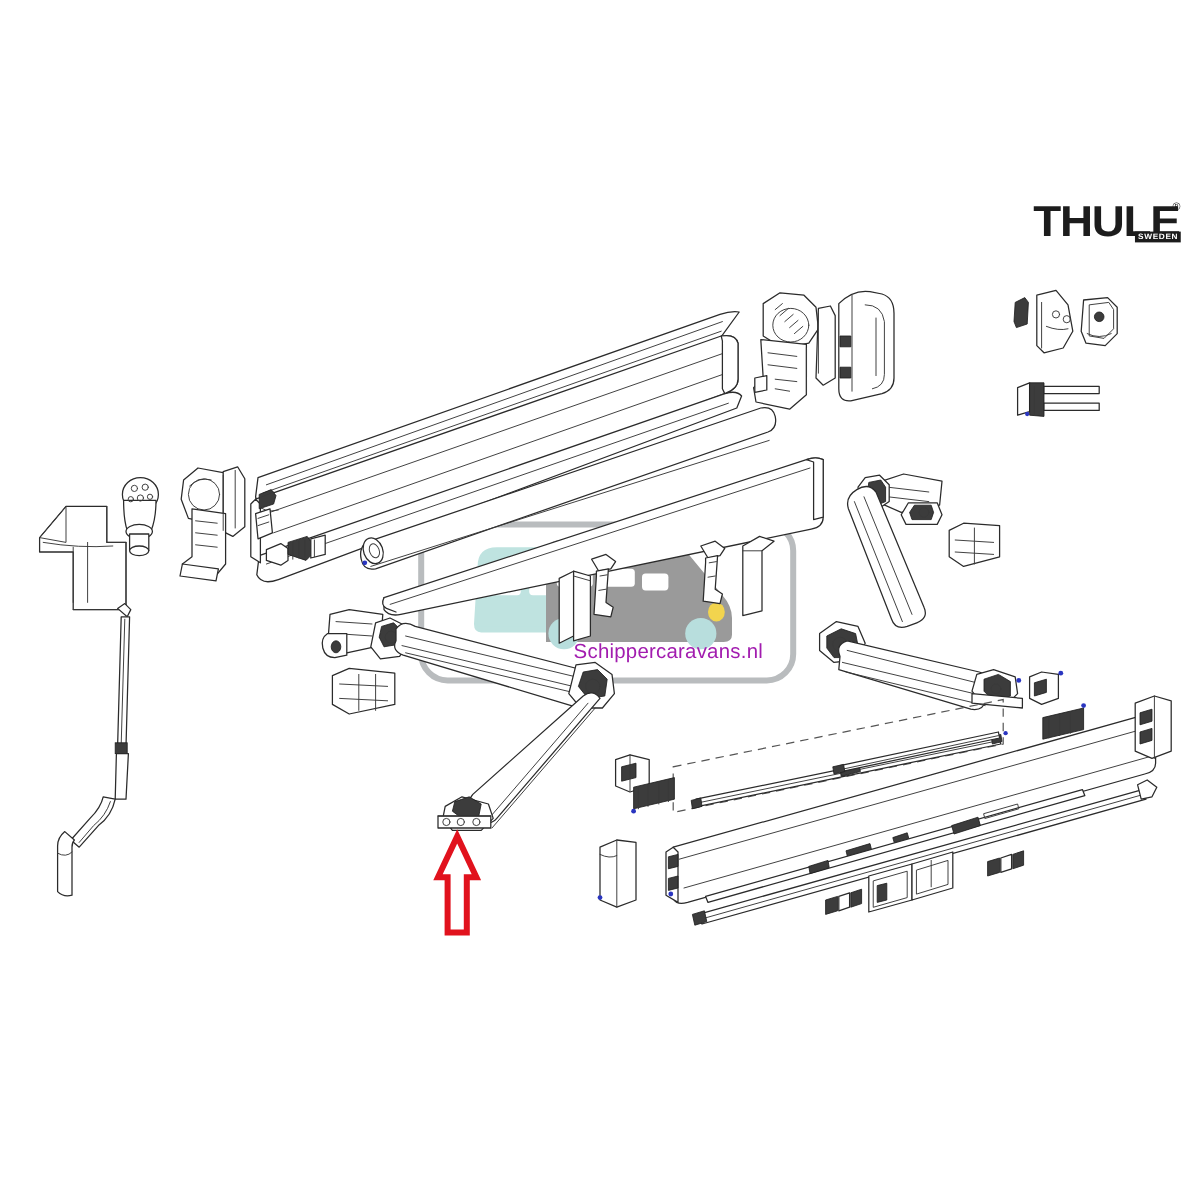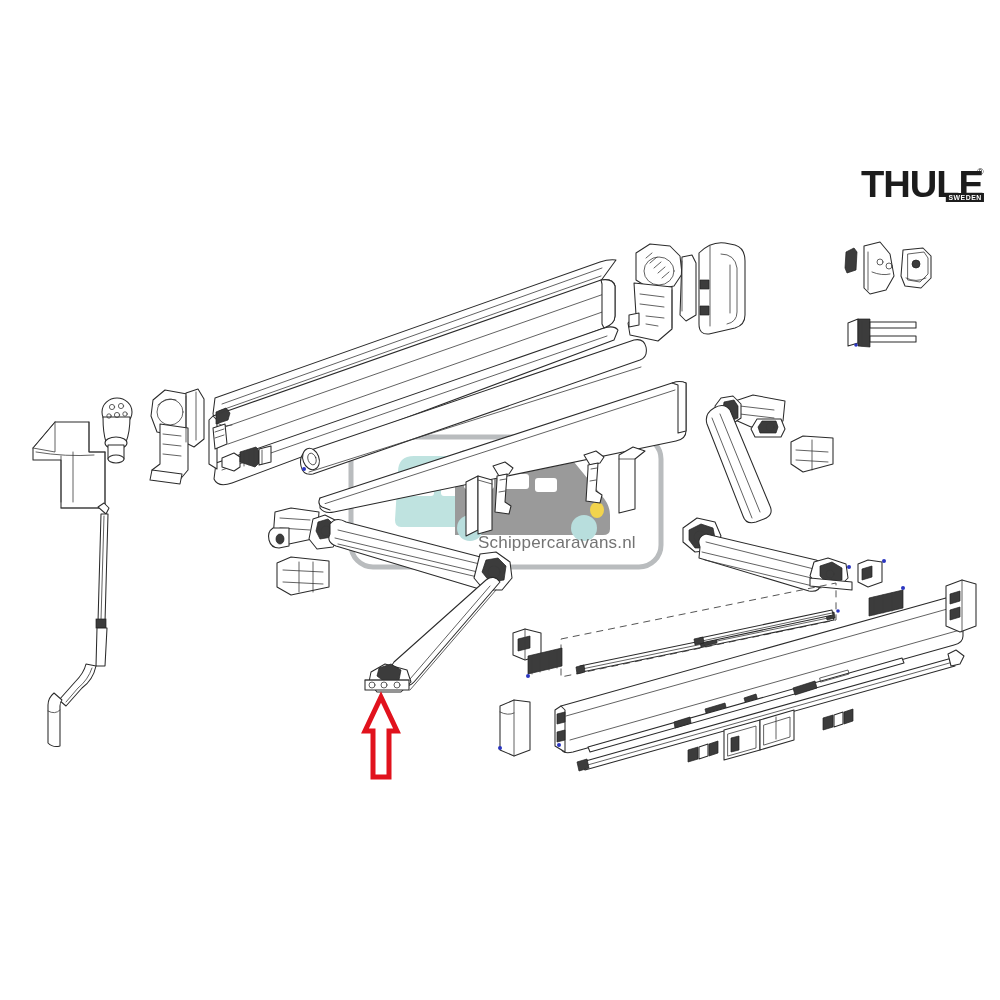--- a/index.html
+++ b/index.html
@@ -55,21 +55,21 @@
     line-height:7px;
     font-family:"Liberation Sans", sans-serif;
   }
 
   
   .wm-text{
     position:absolute; z-index:25;
     left:478px; top:533px;
     font-family:"Liberation Sans", sans-serif;
     font-size:17px;
-    color:#737373;
+    color:#a21caf;
     letter-spacing:0.2px;
     white-space:nowrap;
   }
 </style>
 </head>
 <body>
 
 <div id="stage">
 
   <svg id="watermarkLayer" class="layer" viewBox="0 0 1000 1000">

